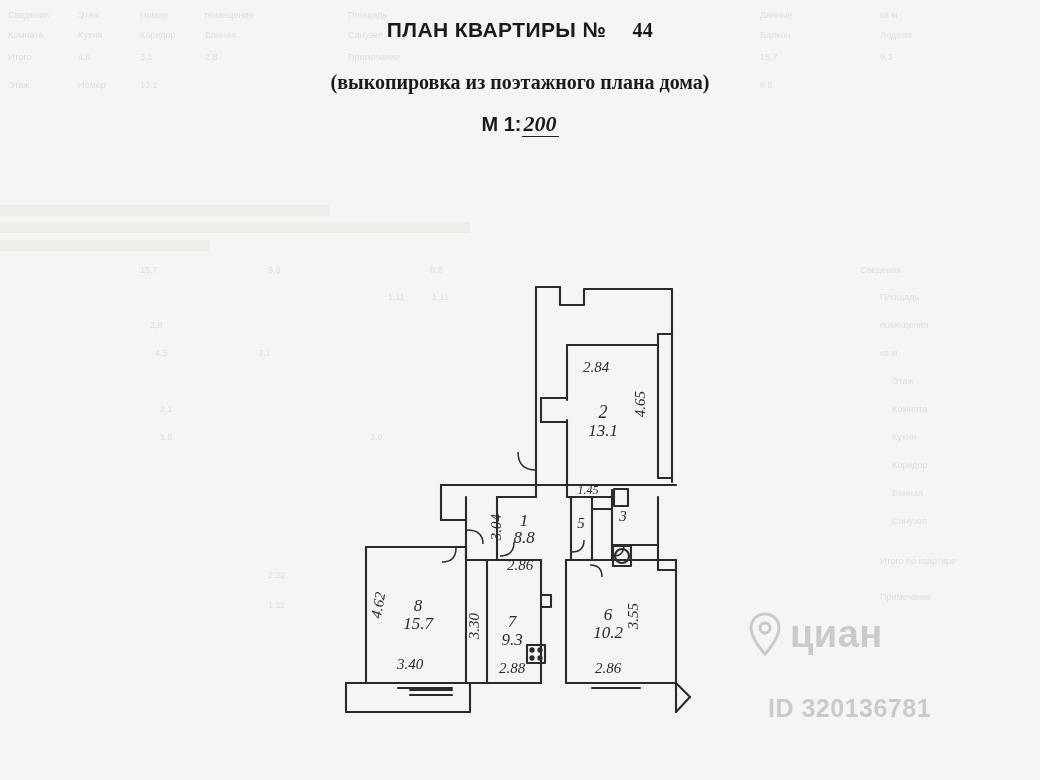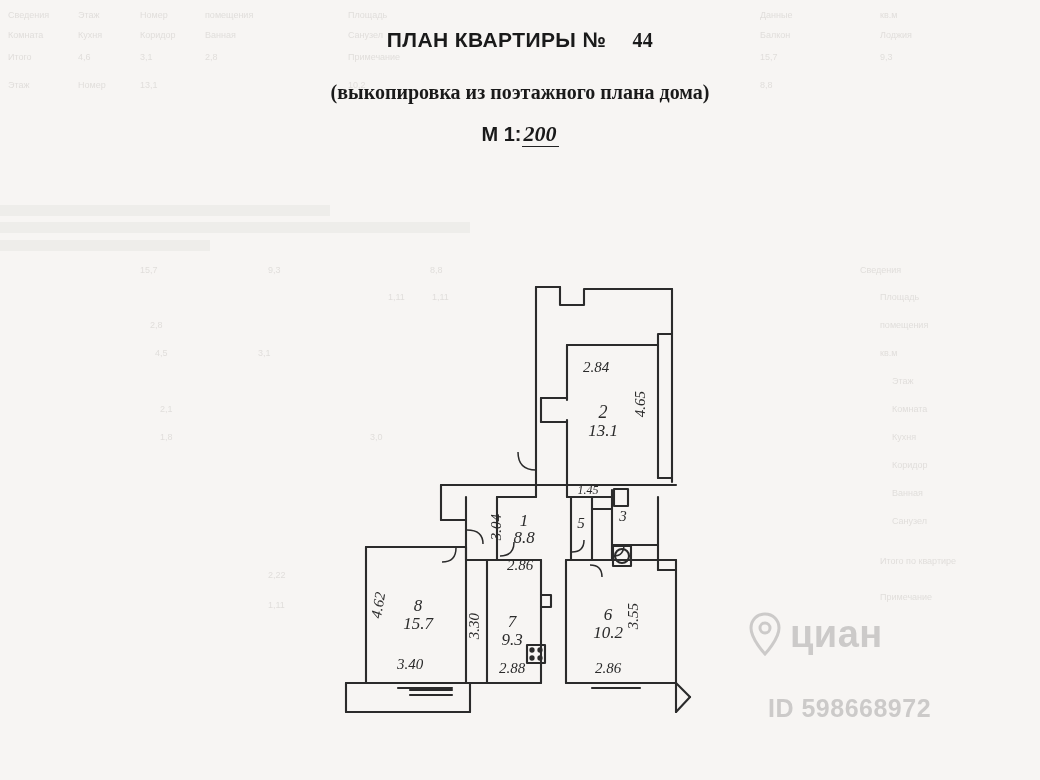--- a/index.html
+++ b/index.html
@@ -29,21 +29,21 @@
     font-family: "Liberation Sans", sans-serif;
     white-space: nowrap;
   }
   .ghost.band {
     background: rgba(170, 165, 158, 0.10);
     height: 11px;
   }
   
   .header {
     position: absolute;
-    top: 10px;
+    top: 0;
     left: 0;
     width: 1040px;
     text-align: center;
     padding-top: 18px;
   }
   .title-line-1 {
     font-size: 21px;
     font-weight: bold;
     letter-spacing: .4px;
   }
@@ -316,15 +316,15 @@
 
   <div class="watermark">
     <div class="wm-row">
       <svg class="wm-pin" viewBox="0 0 34 44">
         <path d="M17 2 C9 2 3 8 3 16 C3 27 17 42 17 42 C17 42 31 27 31 16 C31 8 25 2 17 2 Z" fill="none" stroke="rgba(150,150,150,0.45)" stroke-width="3"></path>
         <circle cx="17" cy="16" r="5" fill="none" stroke="rgba(150,150,150,0.45)" stroke-width="3"></circle>
       </svg>
       <span>циан</span>
     </div>
   </div>
-  <div class="watermark-id">ID 598668972</div>
+  <div class="watermark-id">ID 320136781</div>
 
 </div>
 
 </body></html>

